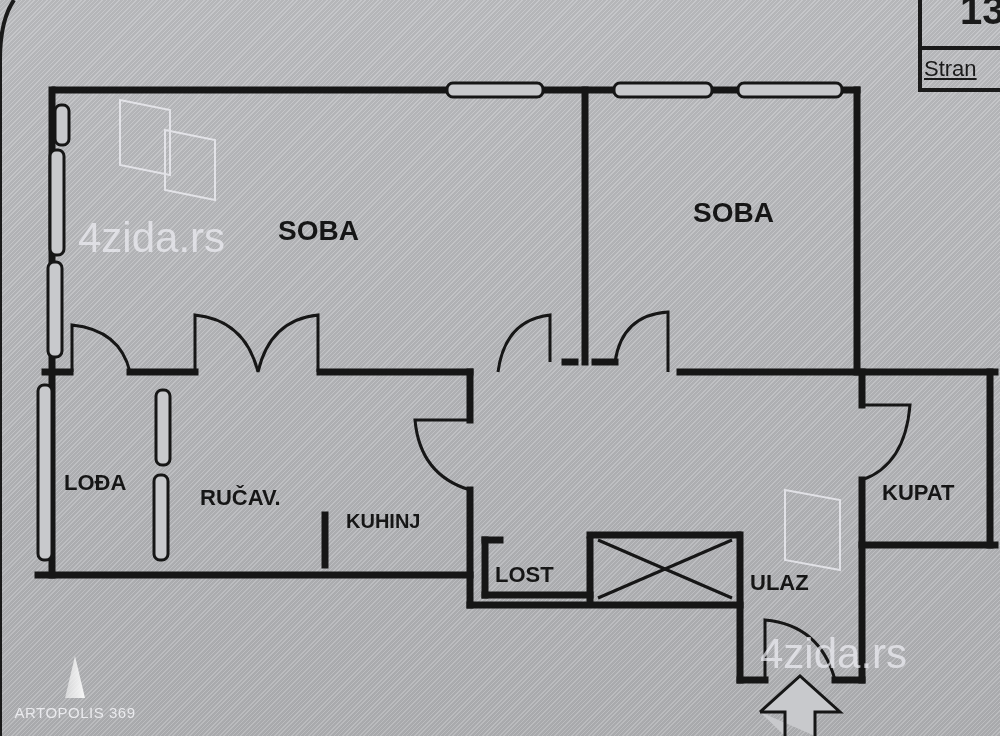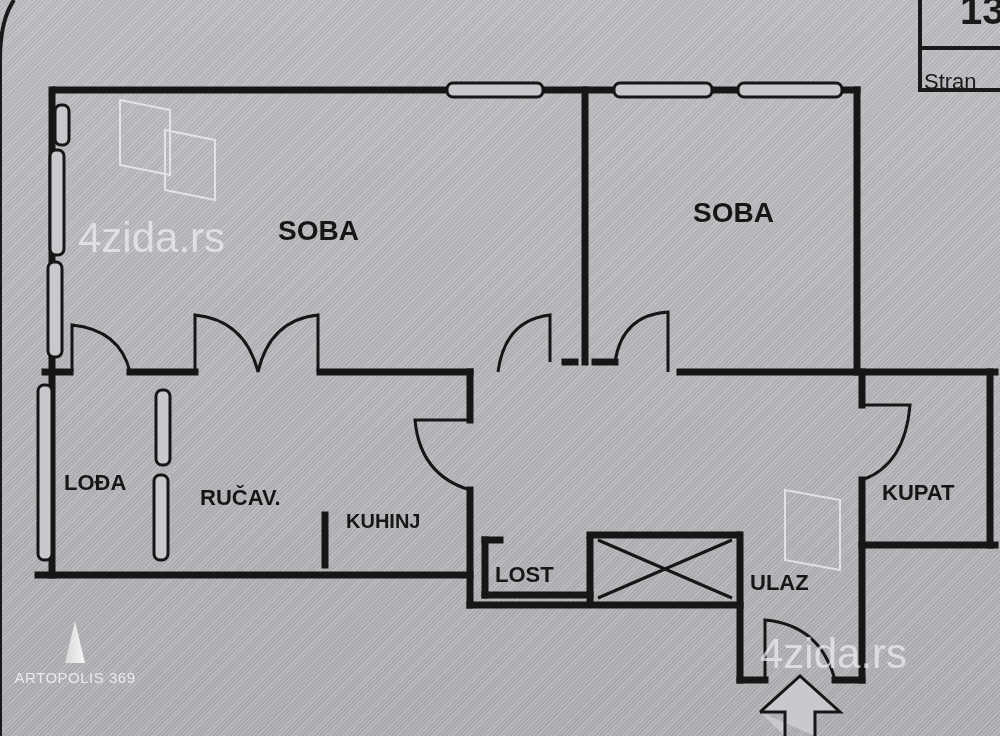--- a/index.html
+++ b/index.html
@@ -7,22 +7,22 @@
   .bg{position:absolute;inset:0;background:
     repeating-linear-gradient(135deg, rgba(255,255,255,0.10) 0 1px, rgba(0,0,0,0.06) 1px 3px),
     linear-gradient(180deg,#c0c1c4,#b3b4b7);}
   svg{position:absolute;left:0;top:0;}
   .room-label{font-family:"Liberation Sans",sans-serif;font-weight:700;fill:#161616;}
   .wm{fill:none;stroke:rgba(240,240,245,0.75);stroke-width:2;}
   .wm-text{fill:rgba(240,240,245,0.7);font-family:"Liberation Sans",sans-serif;}
   .page-box{position:absolute;left:918px;top:-6px;width:100px;height:90px;border:4px solid #1a1a1a;border-right:none;}
   .page-num{position:absolute;left:960px;top:-12px;font-size:40px;font-weight:700;color:#1a1a1a;}
   .page-sep{position:absolute;left:918px;top:46px;width:90px;height:4px;background:#1a1a1a;}
-  .page-label{position:absolute;left:924px;top:69px;font-size:22px;color:#1a1a1a;}
-  .logo{position:absolute;left:10px;top:621px;width:130px;text-align:center;color:rgba(245,245,248,0.85);}
+  .page-label{position:absolute;left:924px;top:56px;font-size:22px;color:#1a1a1a;text-decoration:underline;}
+  .logo{position:absolute;left:10px;top:656px;width:130px;text-align:center;color:rgba(245,245,248,0.85);}
   .logo-mark{width:20px;height:42px;margin:0 auto 6px auto;background:linear-gradient(90deg,rgba(255,255,255,0.5),rgba(255,255,255,0.9));clip-path:polygon(50% 0,100% 100%,0 100%);}
   .logo-text{font-size:15px;letter-spacing:0.5px;}
 </style>
 </head>
 <body>
 
 <div class="bg"></div>
 
 <div class="page-box"></div>
 <div class="page-num">13</div>

